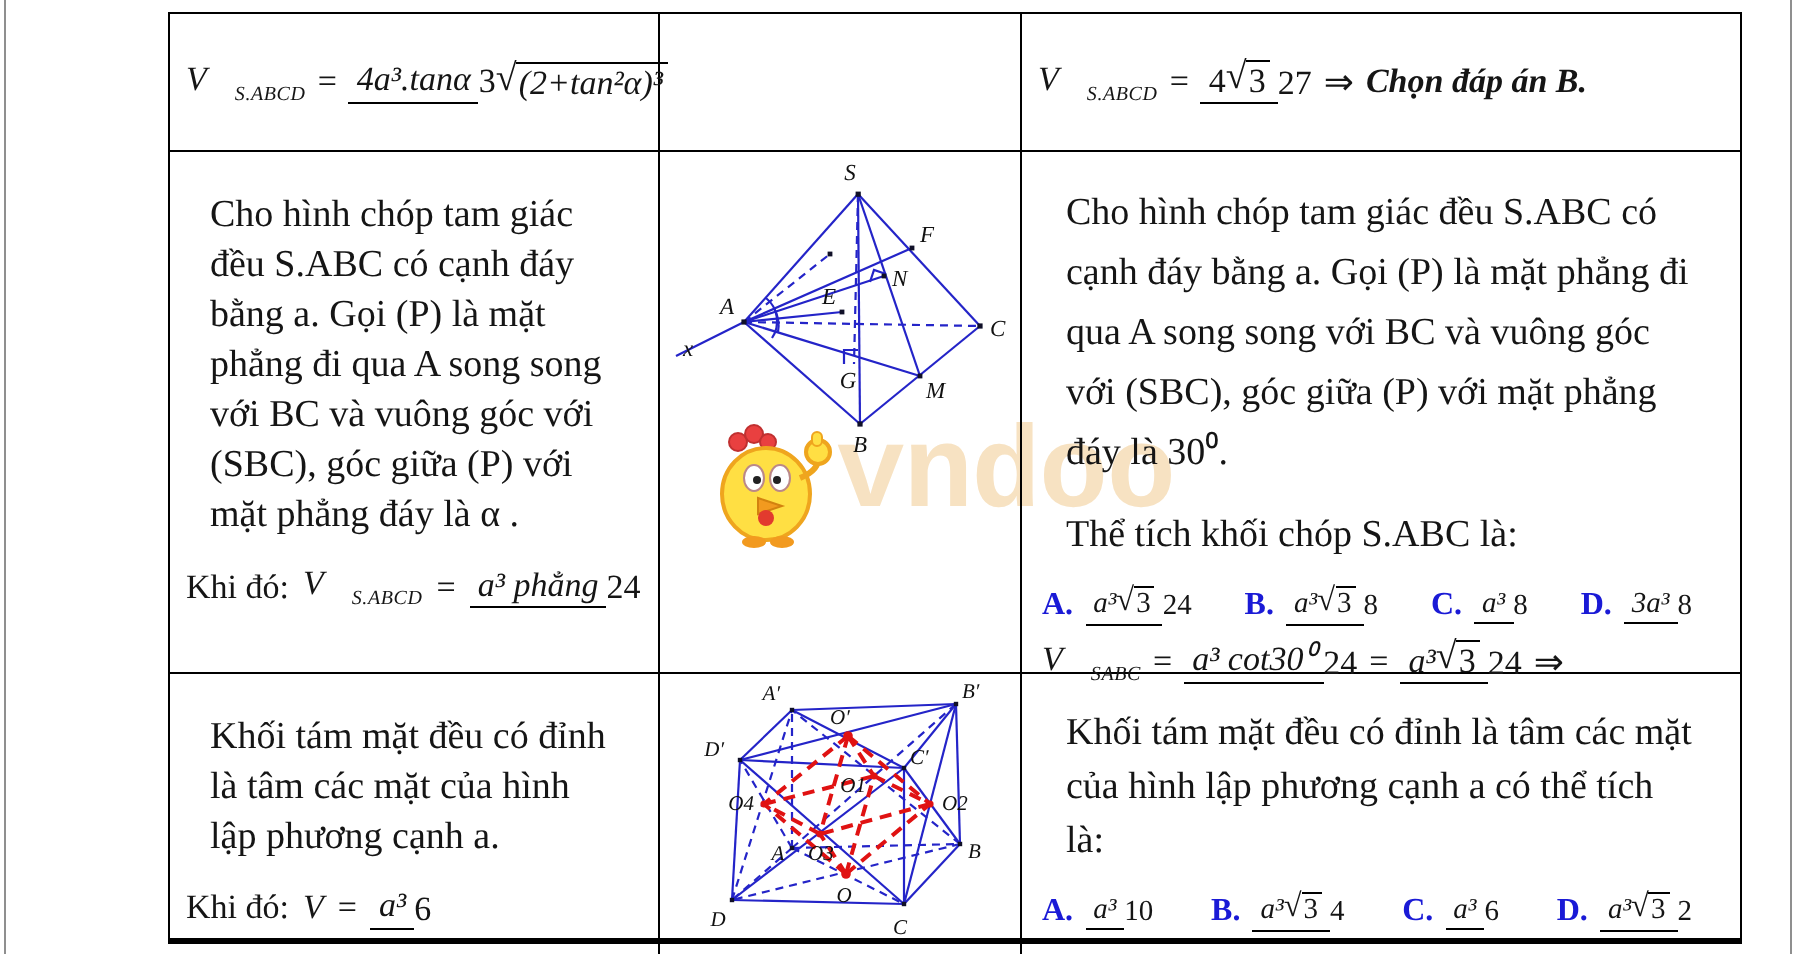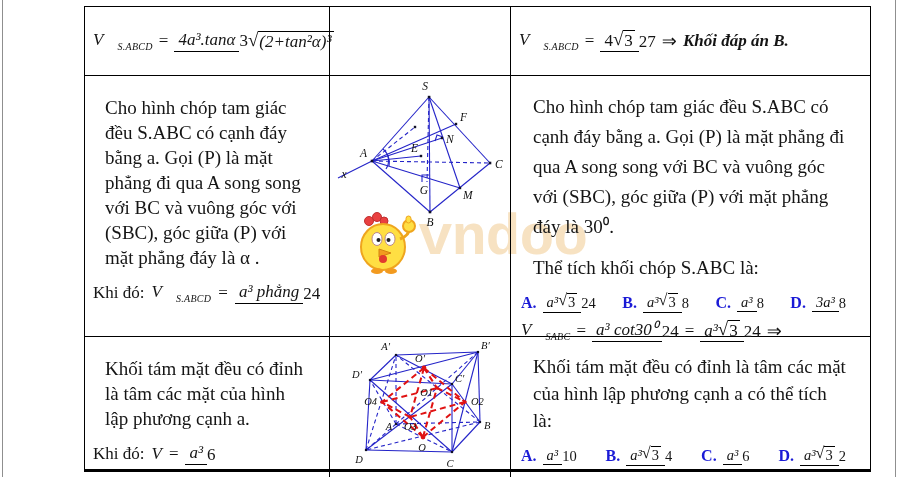--- a/index.html
+++ b/index.html
@@ -107,21 +107,21 @@
         <span class="num">
             <span>4</span>
             <span class="rad">
               <span class="rsign">√</span>
               <span class="radicand">3</span>
             </span>
           </span>
         <span class="den">27</span>
       </span>
       <span class="arrow">⇒</span>
-      <span class="answer">Khối đáp án B.</span>
+      <span class="answer">Chọn đáp án B.</span>
     </div>
   </div>
 
   <div class="cell br bb" style="padding-top:7px;">
     <p class="body-text lh25">Cho hình chóp tam giác đều S.ABC có cạnh đáy bằng a. Gọi (P) là mặt phẳng đi qua A song song với BC và vuông góc với (SBC), góc giữa (P) với mặt phẳng đáy là α .</p>
     <div class="khi-row">
       <span>Khi đó:</span>
       <span><span class="mi">V</span><span class="vsub">S.ABCD</span></span>
       <span>=</span>
       <span class="frac">

